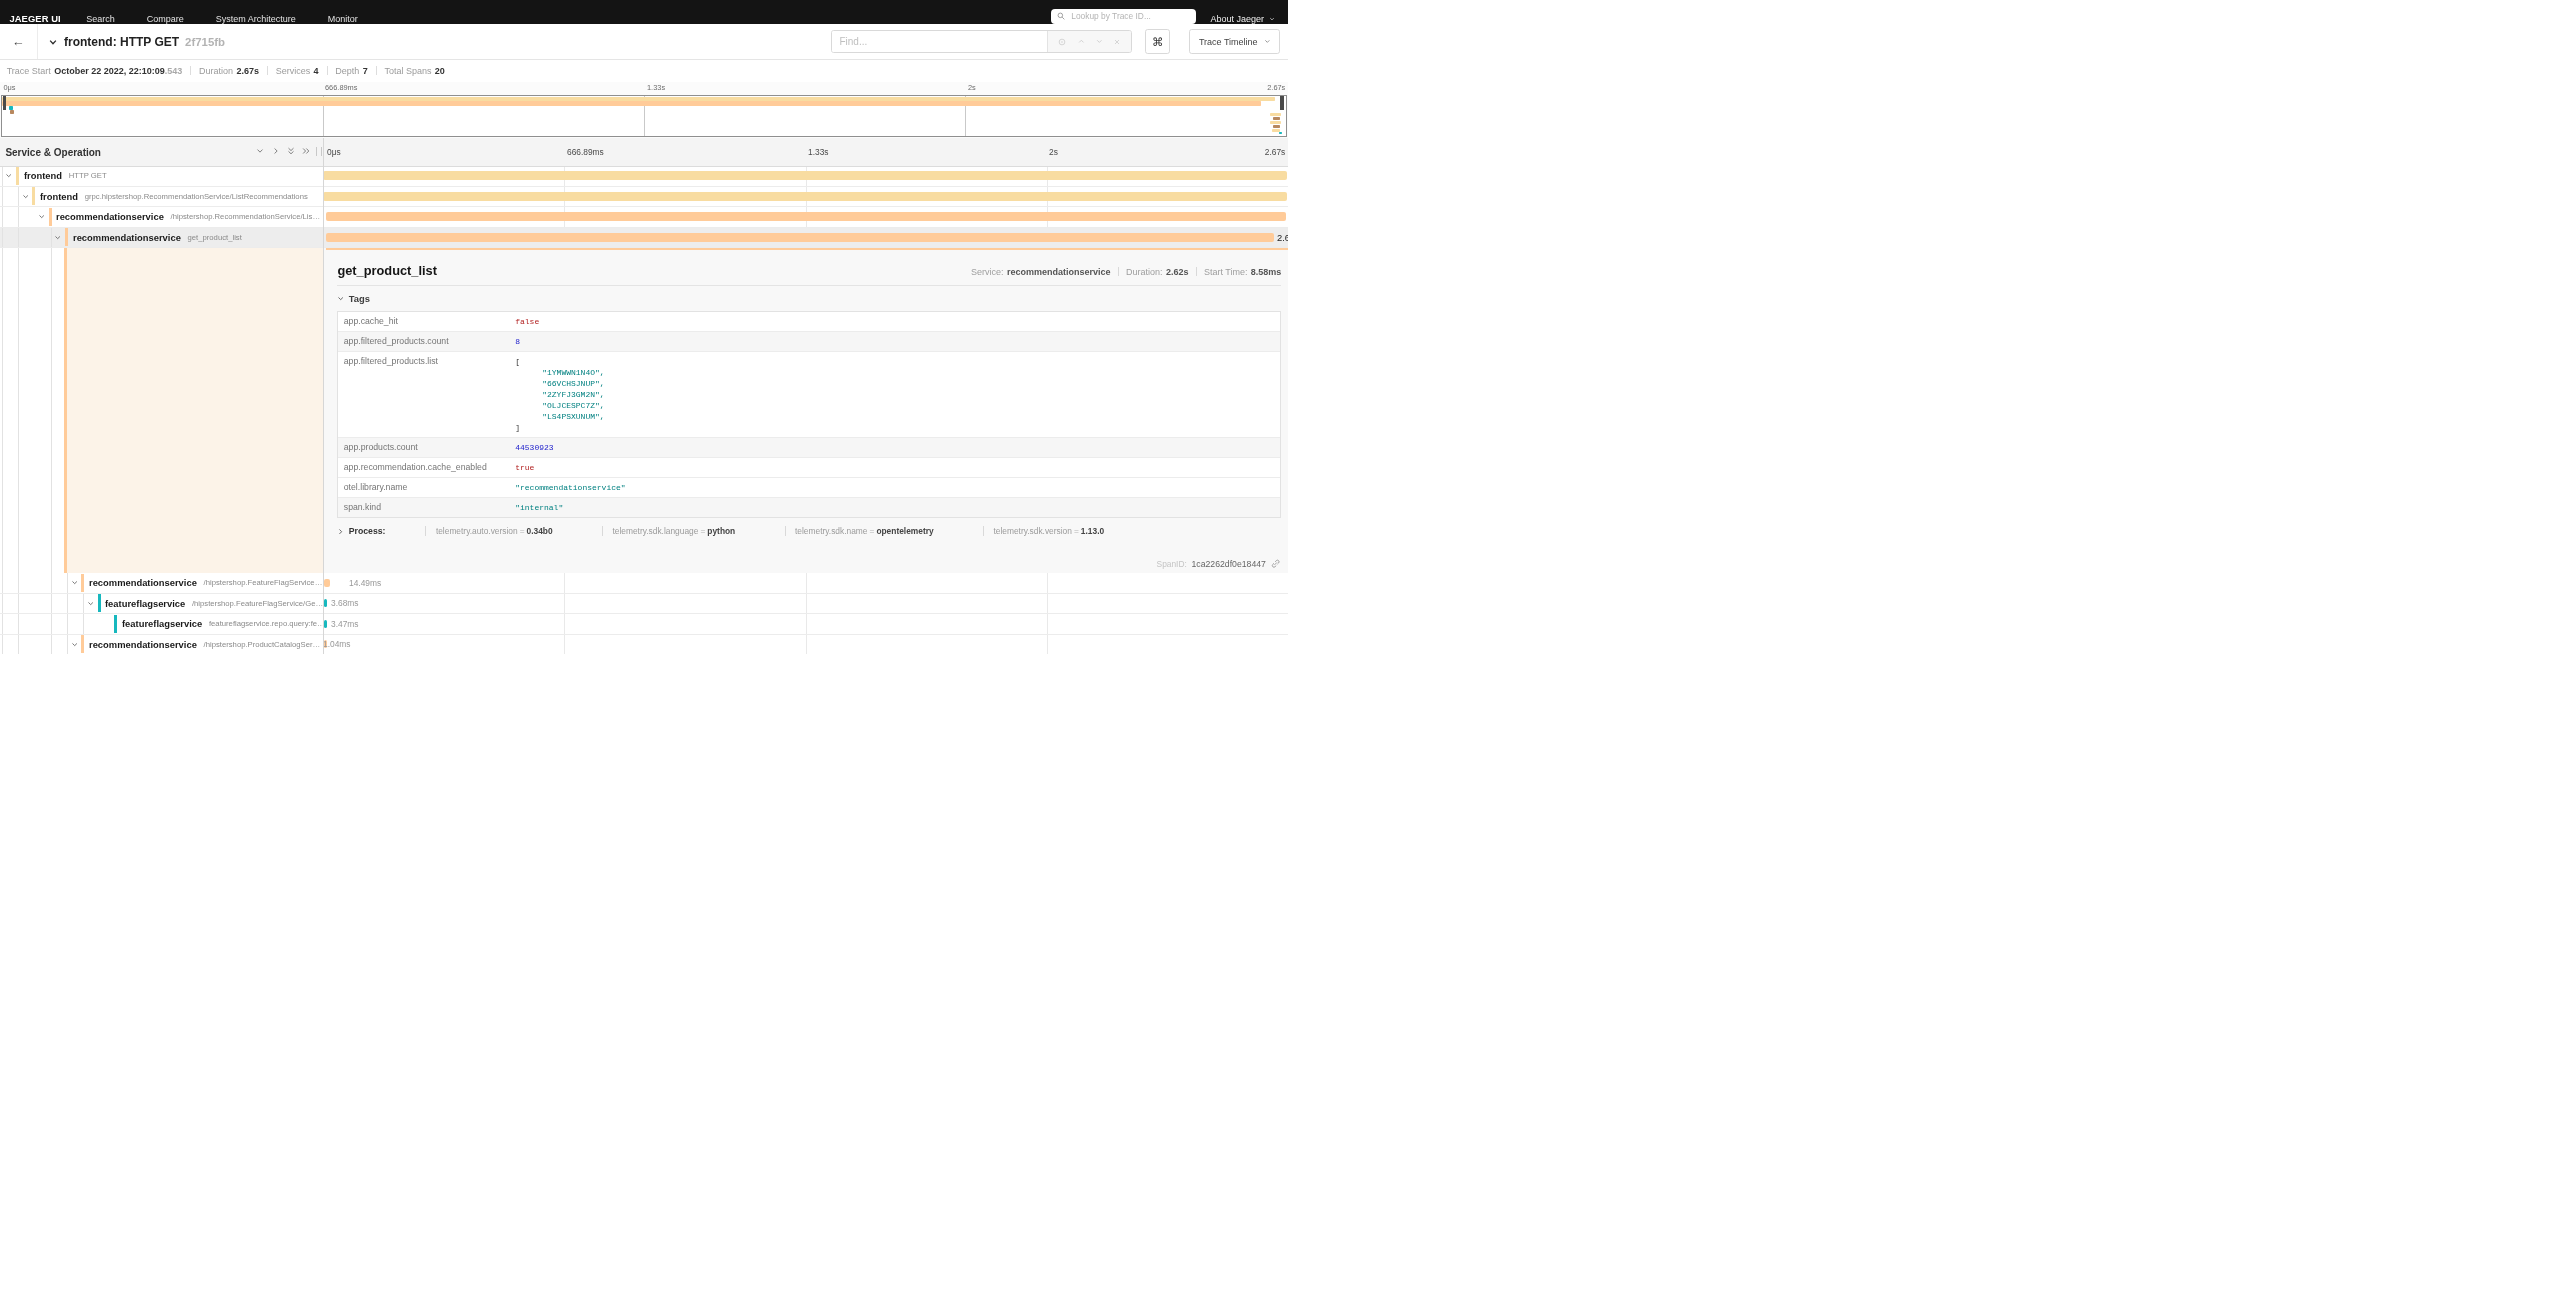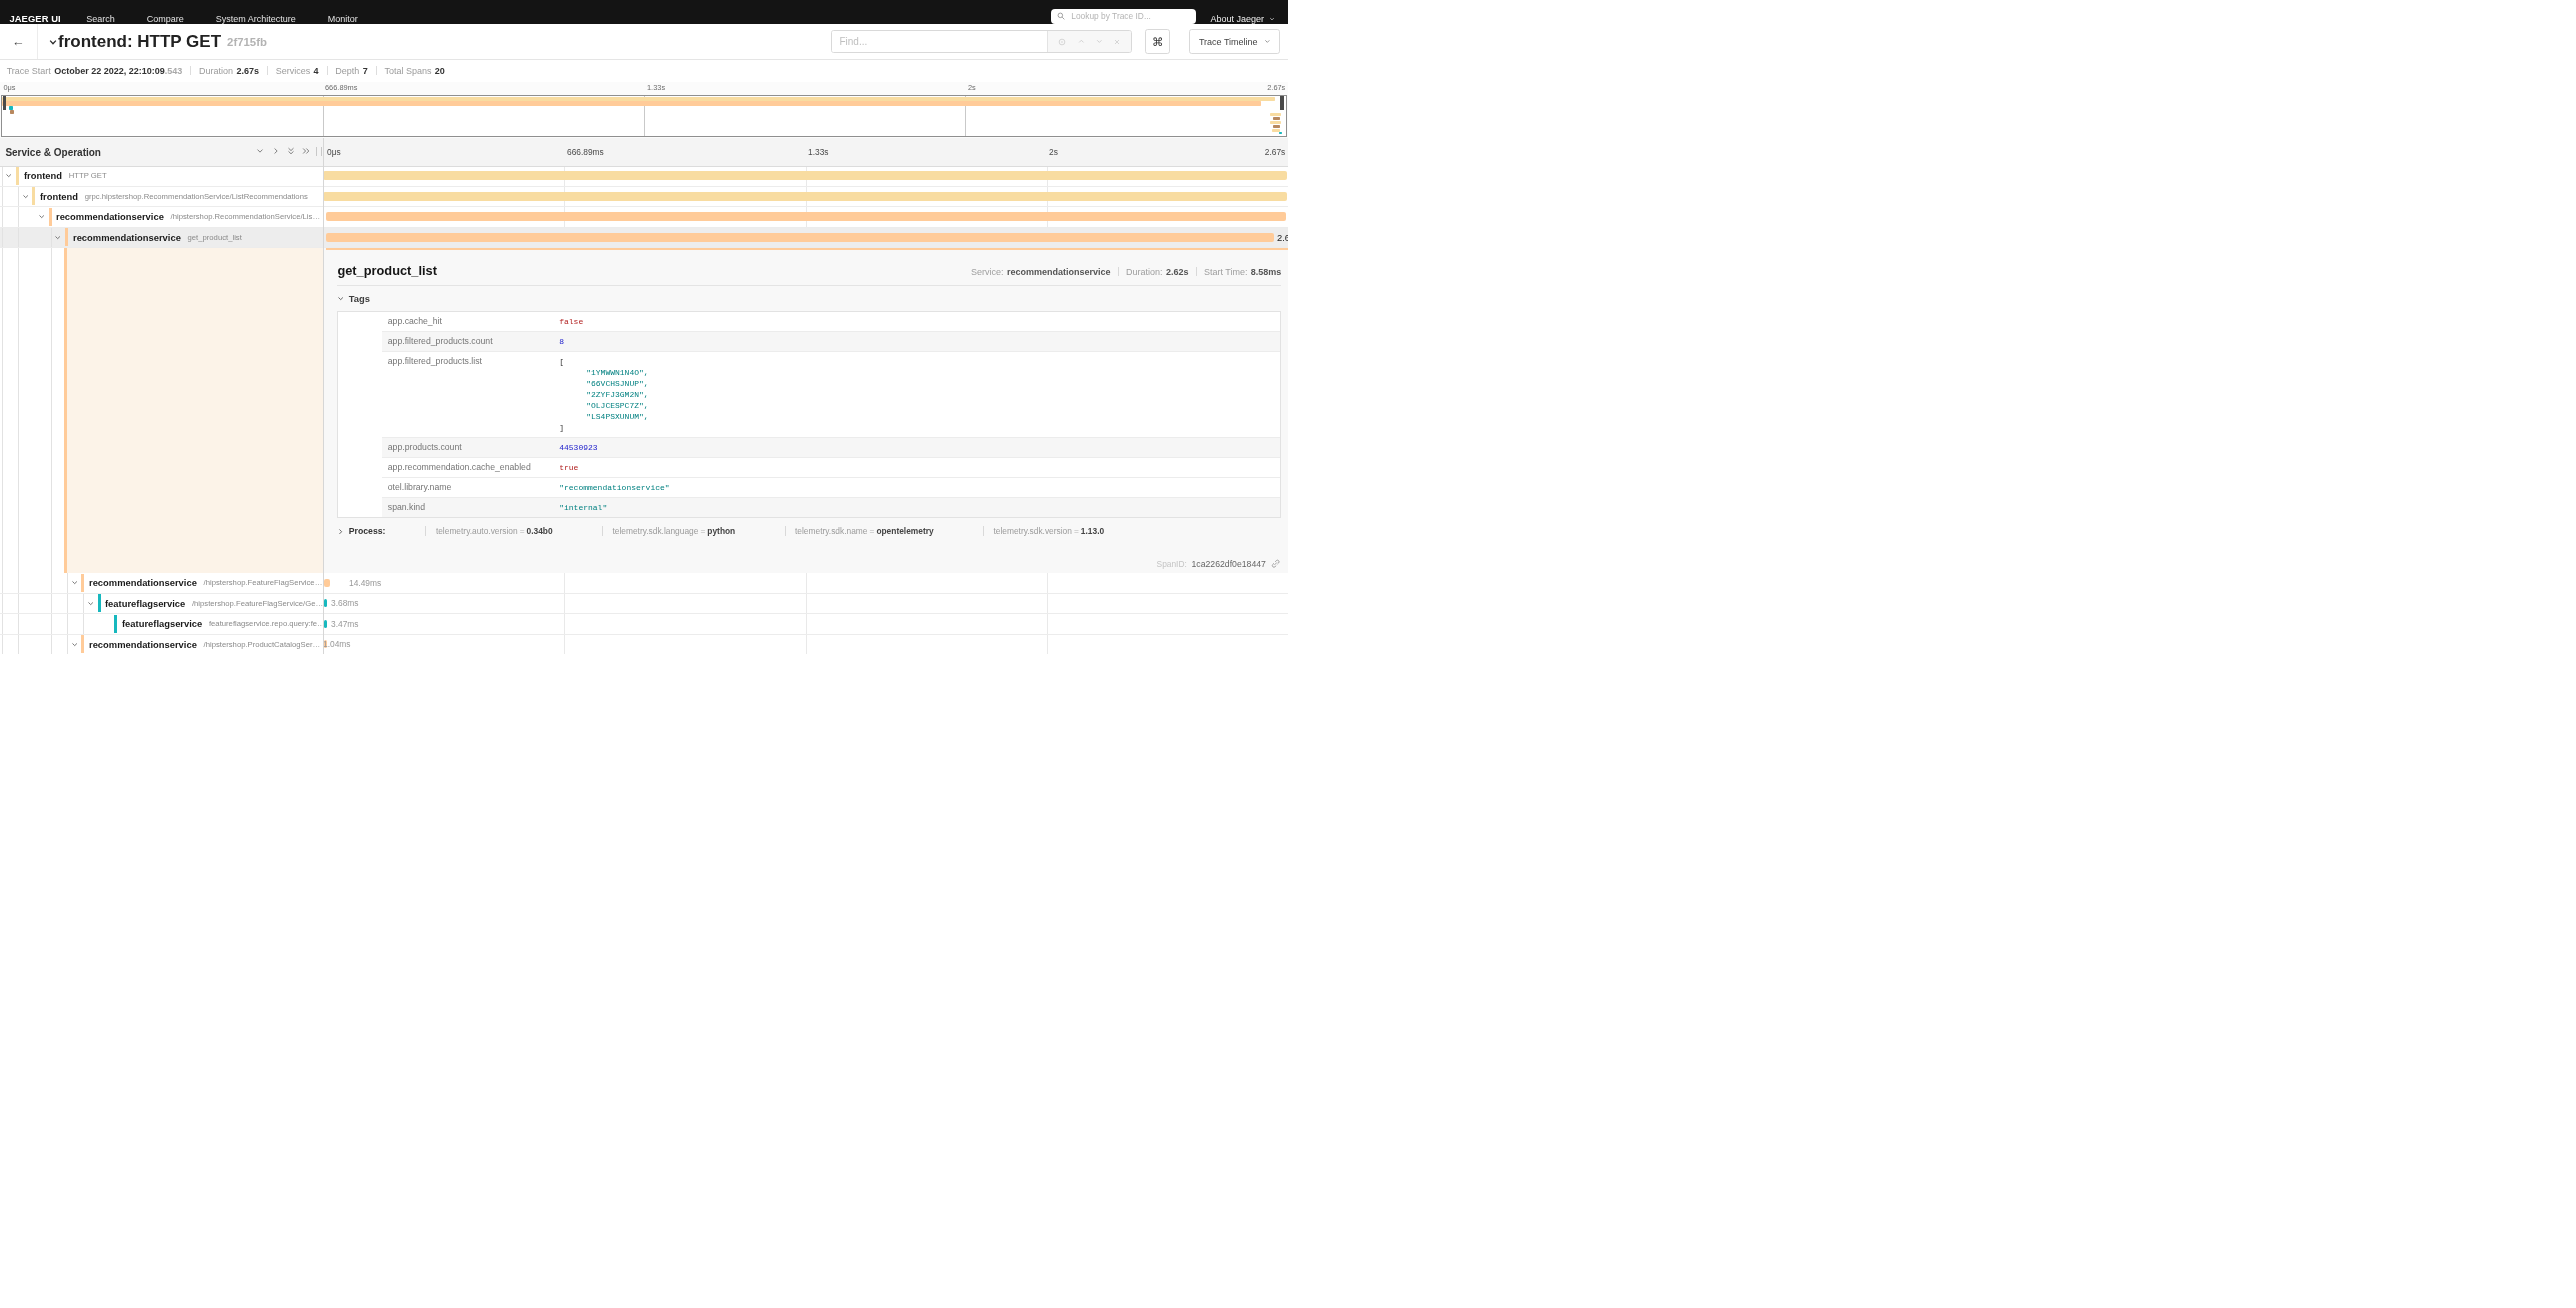--- a/index.html
+++ b/index.html
@@ -13,21 +13,21 @@
   .nav-spacer{flex:1;}
   .nav-search{width:133px;height:15.4px;background:#fff;border-radius:4px;display:flex;align-items:center;padding:0 6px;margin-right:14.8px;}
   .nav-search input{border:none;outline:none;flex:1;font-size:8.4px;color:#333;margin-left:4px;font-family:"Liberation Sans",sans-serif;background:transparent;}
   .nav-search input::placeholder{color:#b4b4b4;}
   .nav-about{color:#f0f0f0;font-size:9px;margin-right:13.4px;display:flex;align-items:center;gap:4.7px;cursor:pointer;}
 
   
   .tracebar{position:absolute;top:24px;left:0;right:0;height:35px;background:#fff;border-bottom:0.7px solid #e5e5e5;display:flex;align-items:center;z-index:29;}
   .back-btn{width:37px;height:100%;border-right:0.7px solid #ececec;display:flex;align-items:center;justify-content:center;font-size:12.8px;color:#444;cursor:pointer;}
   .t-chev{margin-left:10px;cursor:pointer;}
-  .t-title{font-size:17px;font-weight:700;color:#222;white-space:nowrap;}
+  .t-title{font-size:12px;font-weight:700;color:#222;margin-left:6px;white-space:nowrap;}
   .t-id{font-size:11.4px;color:#b3b3b3;font-weight:600;margin-left:6px;}
   .t-spacer{flex:1;}
   .findwrap{display:flex;height:21px;border:0.7px solid #d9d9d9;border-radius:2.7px;overflow:hidden;background:#fff;}
   .find-input{width:200px;border:none;outline:none;padding:0 7.4px;font-size:10px;color:#333;font-family:"Liberation Sans",sans-serif;}
   .find-input::placeholder{color:#bfbfbf;}
   .find-suffix{width:83px;background:#f7f7f7;border-left:0.7px solid #e3e3e3;display:flex;align-items:center;justify-content:space-evenly;color:#cfcfcf;}
   .cmd-btn{width:23px;height:23px;border:0.7px solid #d9d9d9;border-radius:2.7px;margin-left:13.4px;display:flex;align-items:center;justify-content:center;font-size:11.4px;color:#333;background:#fff;cursor:pointer;}
   .view-btn{height:23px;border:0.7px solid #d9d9d9;border-radius:2.7px;margin-left:19px;margin-right:8px;padding:0 8.7px;display:flex;align-items:center;gap:6px;font-size:9px;color:#444;background:#fff;cursor:pointer;white-space:nowrap;}
 
   
@@ -78,21 +78,21 @@
   .d-colorbar{position:absolute;top:0;bottom:0;left:64px;width:3.4px;}
   .d-panel{flex:1;position:relative;background:#f8f8f8;padding:0 6.7px 0 14.4px;overflow:hidden;}
   .d-topstrip{position:absolute;top:0;left:3px;right:0;height:2.4px;}
   .d-titlebar{display:flex;align-items:baseline;padding-top:14.8px;padding-bottom:7.4px;border-bottom:0.7px solid #e4e4e4;}
   .d-title{font-size:12.8px;font-weight:600;color:#151515;flex:1;}
   .d-meta{display:flex;align-items:center;font-size:9px;white-space:nowrap;}
   .d-mlabel{color:#9e9e9e;margin-right:3.4px;}
   .d-mval{color:#555;font-weight:700;}
   .d-msep{width:0.7px;height:9.4px;background:#d9d9d9;margin:0 7.4px;}
   .tags-head{margin-top:6.7px;display:flex;align-items:center;gap:4px;font-size:9.4px;font-weight:700;color:#3d3d3d;cursor:pointer;}
-  .tags-table{margin-top:6.7px;border:0.7px solid #e2e2e2;background:#fff;padding-left:44px;}
+  .tags-table{margin-top:6.7px;border:0.7px solid #e2e2e2;background:#fff;}
   .tag-row{display:flex;border-bottom:0.7px solid #ececec;min-height:19px;box-sizing:border-box;}
   .tag-row:last-child{border-bottom:none;}
   .tag-row.alt{background:#f6f6f6;}
   .tag-key{width:166px;flex:none;padding:4px 5.4px;font-size:8.7px;color:#757575;}
   .tag-val{padding:4px 0;font-family:"Liberation Mono",monospace;font-size:8px;color:#333;line-height:11px;}
   .jb{color:#b22222;}
   .jn{color:#2222cc;}
   .js{color:#008080;}
   .js::before,.js::after{content:'"';}
   .jitem{display:block;padding-left:27px;}

